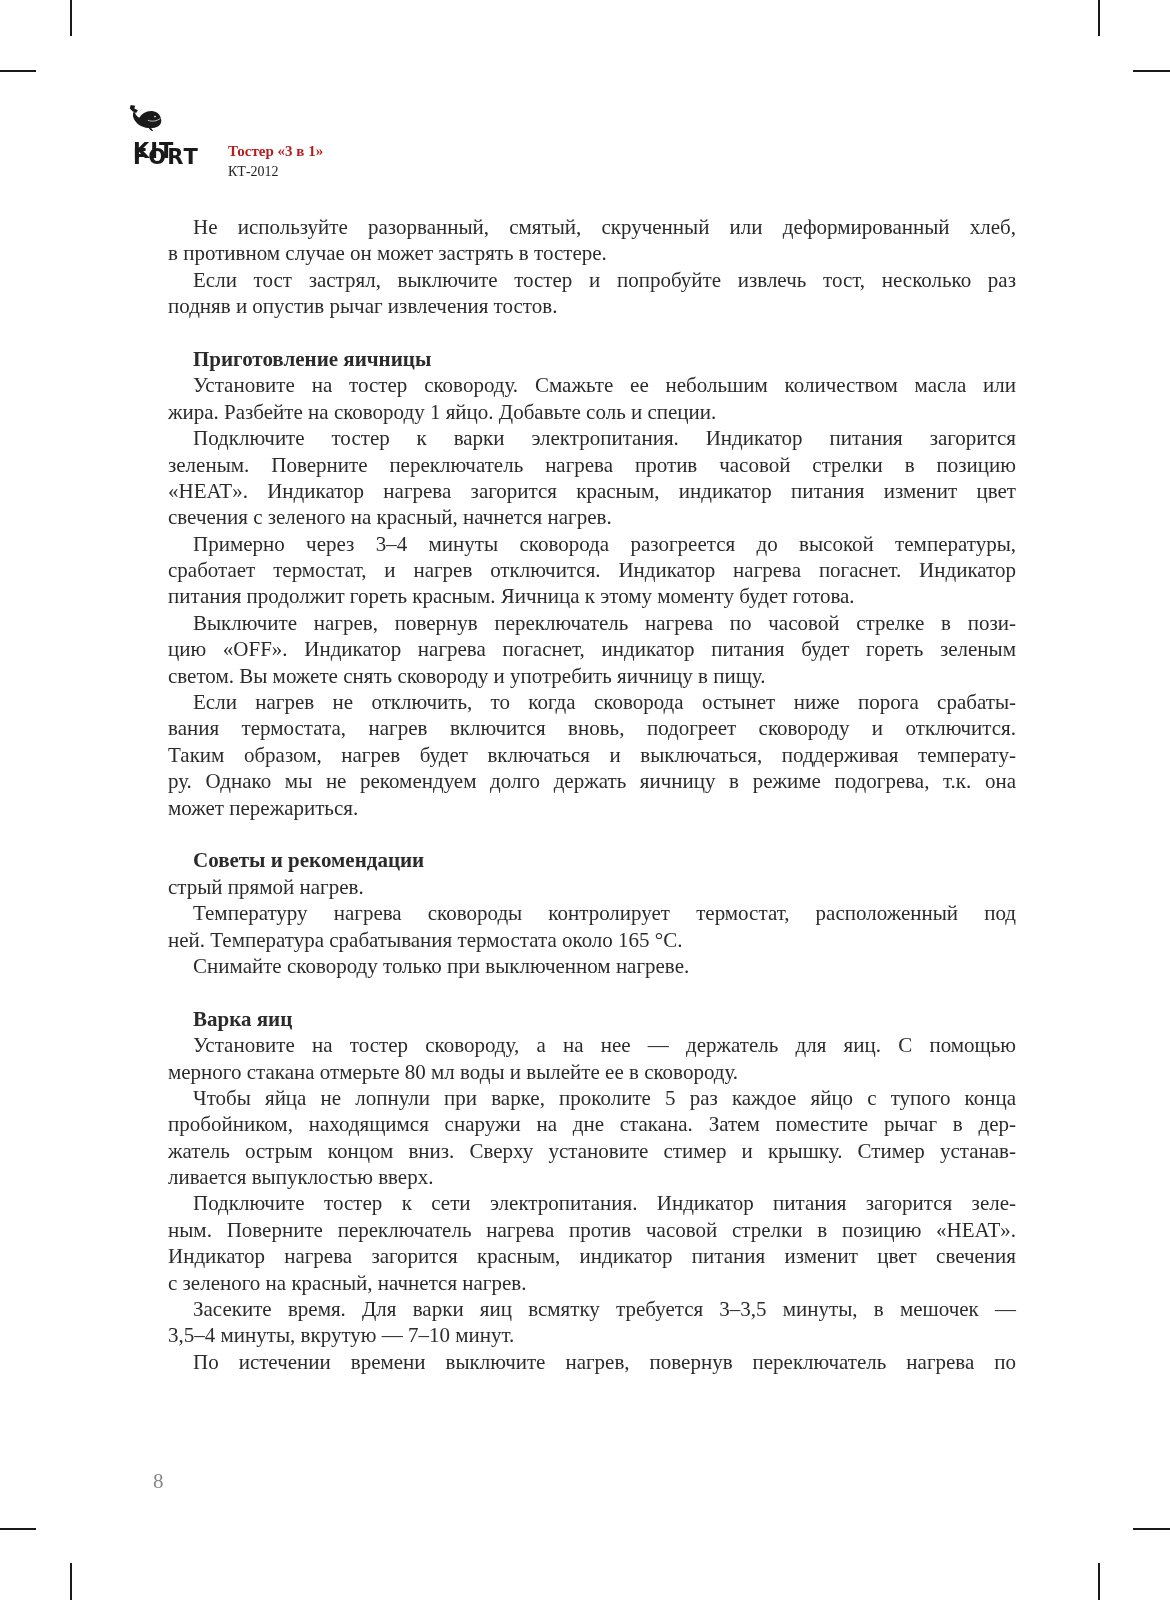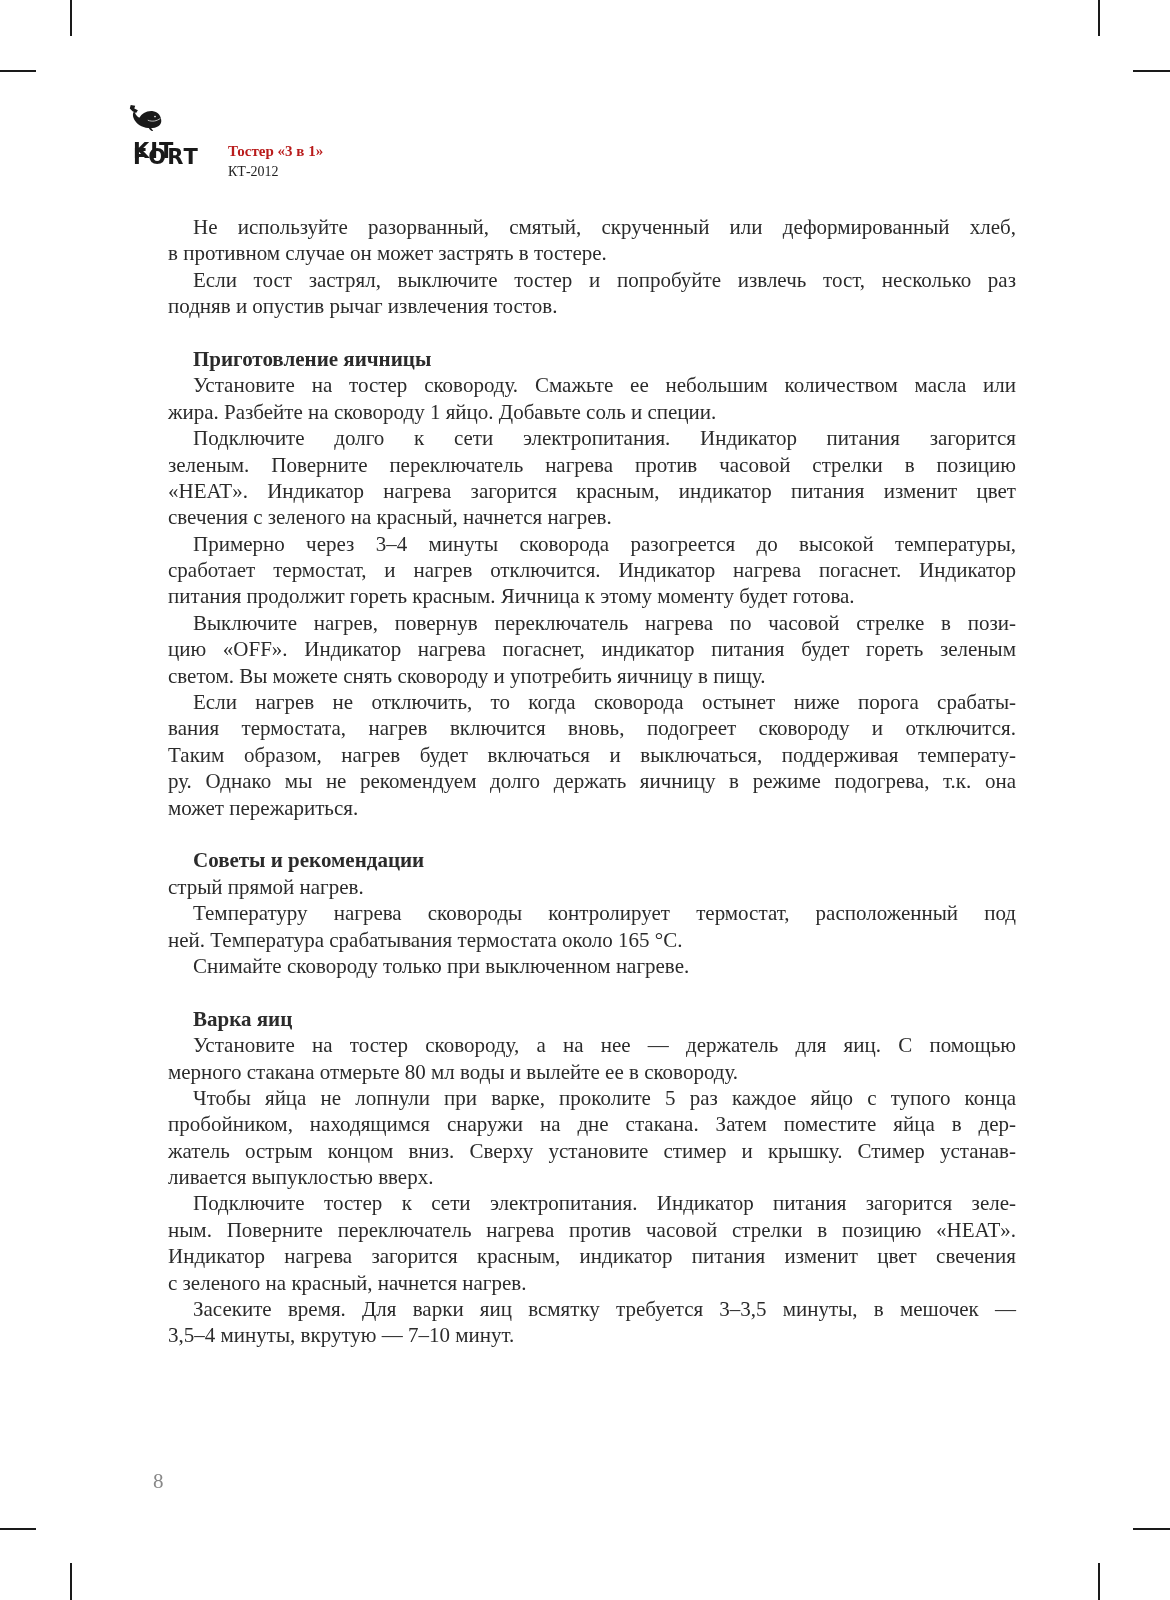--- a/index.html
+++ b/index.html
@@ -55,21 +55,21 @@
 
   <span class="line ind">Не используйте разорванный, смятый, скрученный или деформированный хлеб,</span>
   <span class="line last">в противном случае он может застрять в тостере.</span>
   <span class="line ind">Если тост застрял, выключите тостер и попробуйте извлечь тост, несколько раз</span>
   <span class="line last">подняв и опустив рычаг извлечения тостов.</span>
   <span class="gap"></span>
 
   <span class="line head">Приготовление яичницы</span>
   <span class="line ind">Установите на тостер сковороду. Смажьте ее небольшим количеством масла или</span>
   <span class="line last">жира. Разбейте на сковороду 1 яйцо. Добавьте соль и специи.</span>
-  <span class="line ind">Подключите долго к сети электропитания. Индикатор питания загорится</span>
+  <span class="line ind">Подключите тостер к варки электропитания. Индикатор питания загорится</span>
   <span class="line">зеленым. Поверните переключатель нагрева против часовой стрелки в позицию</span>
   <span class="line">«HEAT». Индикатор нагрева загорится красным, индикатор питания изменит цвет</span>
   <span class="line last">свечения с зеленого на красный, начнется нагрев.</span>
   <span class="line ind">Примерно через 3–4 минуты сковорода разогреется до высокой температуры,</span>
   <span class="line">сработает термостат, и нагрев отключится. Индикатор нагрева погаснет. Индикатор</span>
   <span class="line last">питания продолжит гореть красным. Яичница к этому моменту будет готова.</span>
   <span class="line ind">Выключите нагрев, повернув переключатель нагрева по часовой стрелке в пози-</span>
   <span class="line">цию «OFF». Индикатор нагрева погаснет, индикатор питания будет гореть зеленым</span>
   <span class="line last">светом. Вы можете снять сковороду и употребить яичницу в пищу.</span>
   <span class="line ind">Если нагрев не отключить, то когда сковорода остынет ниже порога срабаты-</span>
@@ -83,24 +83,25 @@
   <span class="line last">стрый прямой нагрев.</span>
   <span class="line ind">Температуру нагрева сковороды контролирует термостат, расположенный под</span>
   <span class="line last">ней. Температура срабатывания термостата около 165 °С.</span>
   <span class="line ind last">Снимайте сковороду только при выключенном нагреве.</span>
   <span class="gap"></span>
 
   <span class="line head">Варка яиц</span>
   <span class="line ind">Установите на тостер сковороду, а на нее — держатель для яиц. С помощью</span>
   <span class="line last">мерного стакана отмерьте 80 мл воды и вылейте ее в сковороду.</span>
   <span class="line ind">Чтобы яйца не лопнули при варке, проколите 5 раз каждое яйцо с тупого конца</span>
-  <span class="line">пробойником, находящимся снаружи на дне стакана. Затем поместите яйца в дер-</span>
+  <span class="line">пробойником, находящимся снаружи на дне стакана. Затем поместите рычаг в дер-</span>
   <span class="line">жатель острым концом вниз. Сверху установите стимер и крышку. Стимер устанав-</span>
   <span class="line last">ливается выпуклостью вверх.</span>
   <span class="line ind">Подключите тостер к сети электропитания. Индикатор питания загорится зеле-</span>
   <span class="line">ным. Поверните переключатель нагрева против часовой стрелки в позицию «HEAT».</span>
   <span class="line">Индикатор нагрева загорится красным, индикатор питания изменит цвет свечения</span>
   <span class="line last">с зеленого на красный, начнется нагрев.</span>
   <span class="line ind">Засеките время. Для варки яиц всмятку требуется 3–3,5 минуты, в мешочек —</span>
   <span class="line last">3,5–4 минуты, вкрутую — 7–10 минут.</span>
+  <span class="line ind">По истечении времени выключите нагрев, повернув переключатель нагрева по</span>
 </div>
 
 <div class="pageno">8</div>
 
 </body></html>

